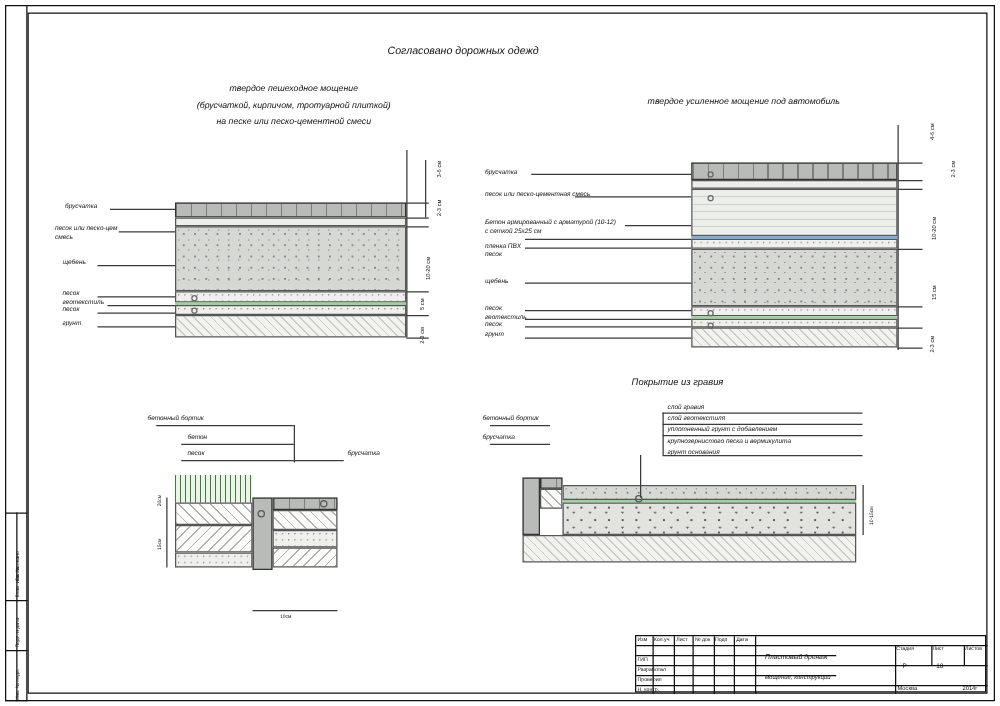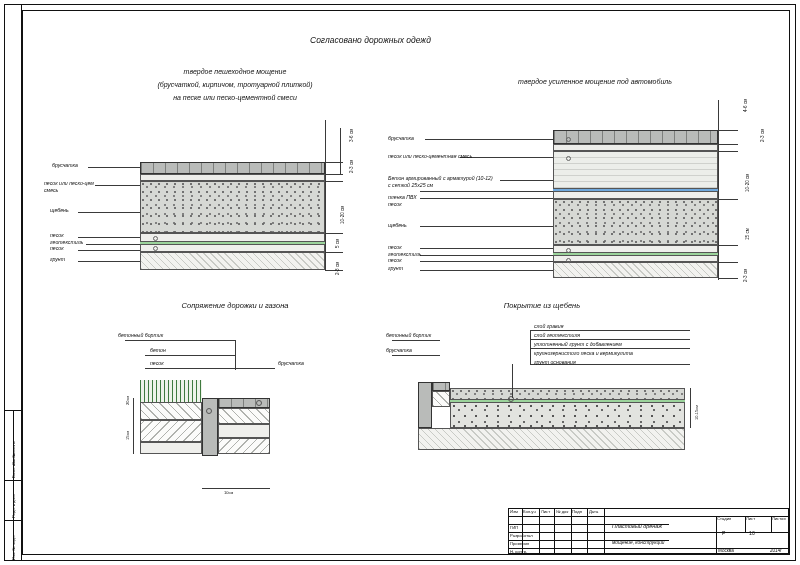--- a/index.html
+++ b/index.html
@@ -175,21 +175,20 @@
   <div class="ln hl thin" style="left:718px;top:245px;width:20px;"></div>
   <div class="ln hl thin" style="left:718px;top:262px;width:20px;"></div>
   <div class="ln hl thin" style="left:718px;top:278px;width:20px;"></div>
 
   <div class="vlbl" style="left:743px;top:112px;">4-6 см</div>
   <div class="vlbl" style="left:760px;top:142px;">2-3 см</div>
   <div class="vlbl" style="left:745px;top:192px;">10-20 см</div>
   <div class="vlbl" style="left:745px;top:240px;">15 см</div>
   <div class="vlbl" style="left:743px;top:282px;">2-3 см</div>
 
-  <div class="sub" style="left:130px;top:301px;width:210px;font-size:7.5px;">Сопряжение дорожки и газона</div>
 
   <div class="ln hl thin" style="left:125px;top:340px;width:110px;"></div>
   <div class="ln hl thin" style="left:145px;top:355px;width:90px;"></div>
   <div class="ln hl thin" style="left:145px;top:368px;width:90px;"></div>
   <div class="ln hl thin" style="left:235px;top:368px;width:40px;"></div>
   <div class="ln vl thin" style="left:235px;top:340px;height:30px;"></div>
 
   <div class="lbl it" style="left:118px;top:333px;">бетонный бортик</div>
   <div class="lbl it" style="left:150px;top:348px;">бетон</div>
   <div class="lbl it" style="left:150px;top:361px;">песок</div>
@@ -209,21 +208,21 @@
   <div class="box hatch135" style="left:218px;top:438px;width:52px;height:16px;border:1px solid #555;"></div>
   <div class="box" style="left:256px;top:400px;width:6px;height:6px;border:1px solid #555;border-radius:50%;"></div>
 
   <div class="ln vl thin" style="left:133px;top:398px;height:22px;"></div>
   <div class="ln vl thin" style="left:133px;top:420px;height:34px;"></div>
   <div class="dim" style="left:125px;top:405px;transform:rotate(-90deg);transform-origin:0 0;">20см</div>
   <div class="dim" style="left:125px;top:440px;transform:rotate(-90deg);transform-origin:0 0;">15см</div>
   <div class="ln hl thin" style="left:202px;top:488px;width:68px;"></div>
   <div class="dim" style="left:224px;top:490px;">10см</div>
 
-  <div class="sub" style="left:452px;top:301px;width:180px;font-size:7.5px;">Покрытие из щебень</div>
+  <div class="sub" style="left:452px;top:301px;width:180px;font-size:7.5px;">Покрытие из гравия</div>
 
   <div class="ln hl thin" style="left:392px;top:340px;width:48px;"></div>
   <div class="ln hl thin" style="left:392px;top:355px;width:48px;"></div>
   <div class="lbl it" style="left:386px;top:333px;">бетонный бортик</div>
   <div class="lbl it" style="left:386px;top:348px;">брусчатка</div>
 
   <div class="box pav" style="left:418px;top:382px;width:14px;height:46px;border:1px solid #333;"></div>
   <div class="box bricks" style="left:432px;top:382px;width:18px;height:9px;border:1px solid #333;"></div>
   <div class="box hatch45" style="left:432px;top:391px;width:18px;height:16px;border:1px solid #555;"></div>
 

